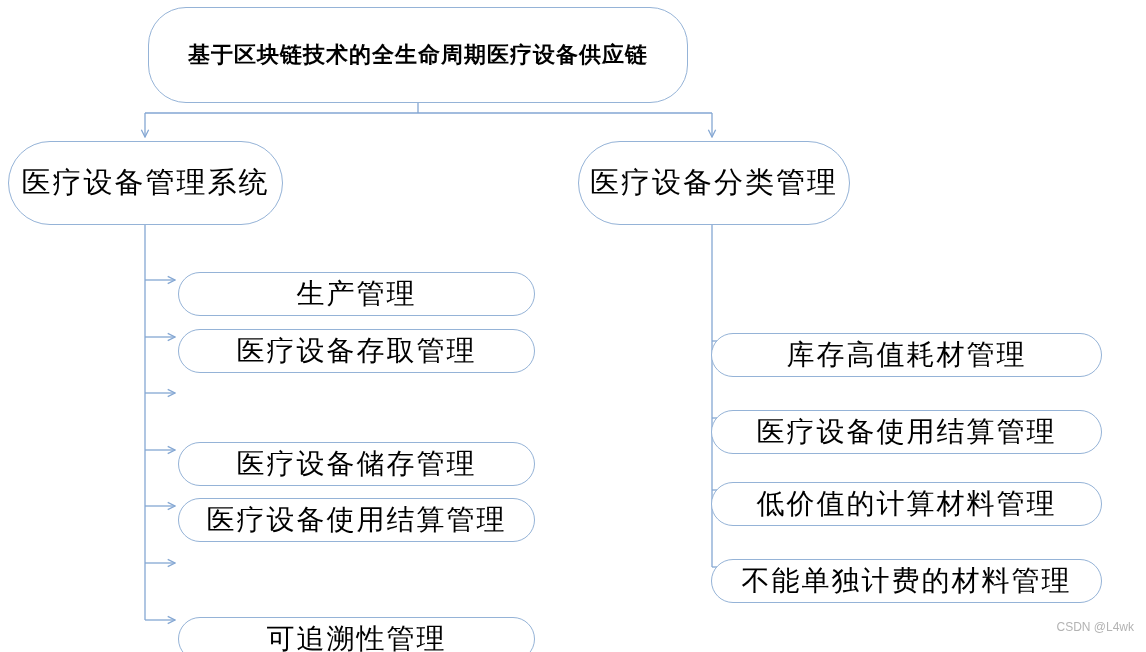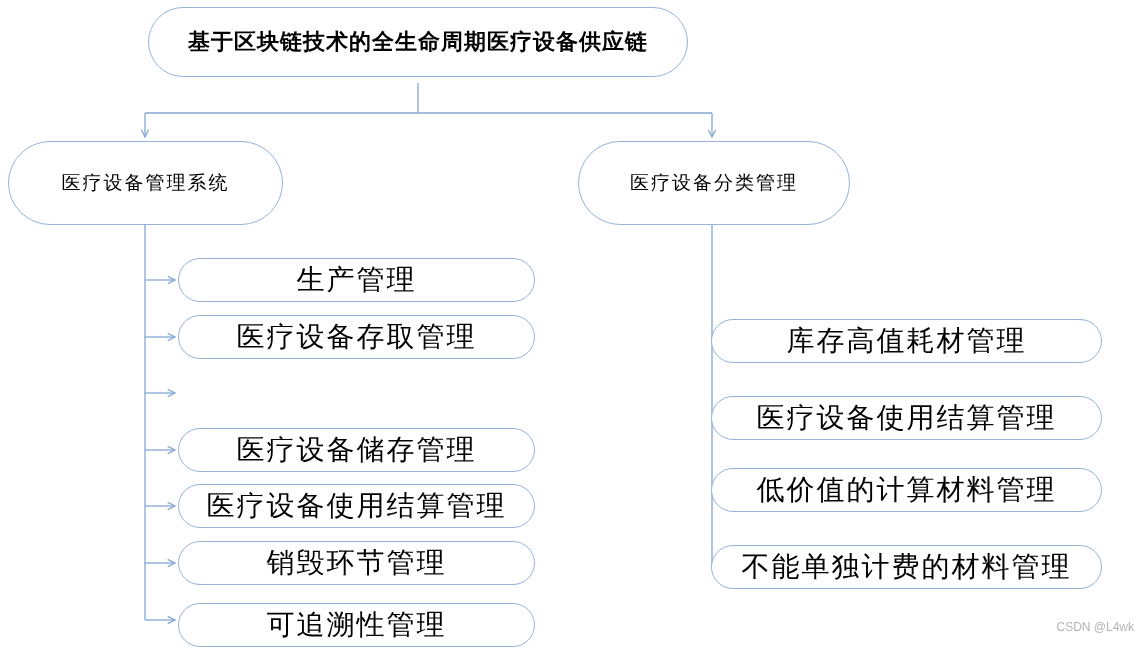--- a/index.html
+++ b/index.html
@@ -36,40 +36,41 @@
     align-items: center;
     justify-content: center;
     color: #000000;
     text-align: center;
     white-space: nowrap;
   }
   .root-box {
     left: 148px;
     top: 7px;
     width: 540px;
-    height: 70px;
+    height: 96px;
     border-radius: 38px;
     font-size: 22px;
     font-weight: bold;
     letter-spacing: 1px;
   }
   .branch-node {
     top: 141px;
     height: 84px;
     border-radius: 42px;
-    font-size: 19px;
+    font-size: 29px;
     letter-spacing: 2px;
   }
   .branch-left  { left: 8px;   width: 275px; }
   .branch-right { left: 578px; width: 272px; }
   .leaf {
     height: 44px;
     border-radius: 22px;
     font-size: 28px;
     letter-spacing: 2px;
+    margin-top: 14px;
   }
   .leaf-l { left: 178px; width: 357px; }
   .leaf-r { left: 711px; width: 391px; text-align: right; }
   .l0 { top: 258px; } .l1 { top: 315px; } .l2 { top: 371px; }
   .l3 { top: 428px; } .l4 { top: 484px; } .l5 { top: 541px; }
   .l6 { top: 603px; }
   .r0 { top: 319px; } .r1 { top: 396px; } .r2 { top: 468px; }
   .r3 { top: 545px; }
   .watermark {
     position: absolute;
@@ -133,23 +134,20 @@
   </div>
   <div class="node leaf leaf-l l1">
     <span>医疗设备存取管理</span>
   </div>
   <div class="node leaf leaf-l l3">
     <span>医疗设备储存管理</span>
   </div>
   <div class="node leaf leaf-l l4">
     <span>医疗设备使用结算管理</span>
   </div>
-  <div class="node leaf leaf-l l5">
-    <span>销毁环节管理</span>
-  </div>
   <div class="node leaf leaf-l l6">
     <span>可追溯性管理</span>
   </div>
 
   <div class="node leaf leaf-r r0">
     <span>库存高值耗材管理</span>
   </div>
   <div class="node leaf leaf-r r1">
     <span>医疗设备使用结算管理</span>
   </div>

